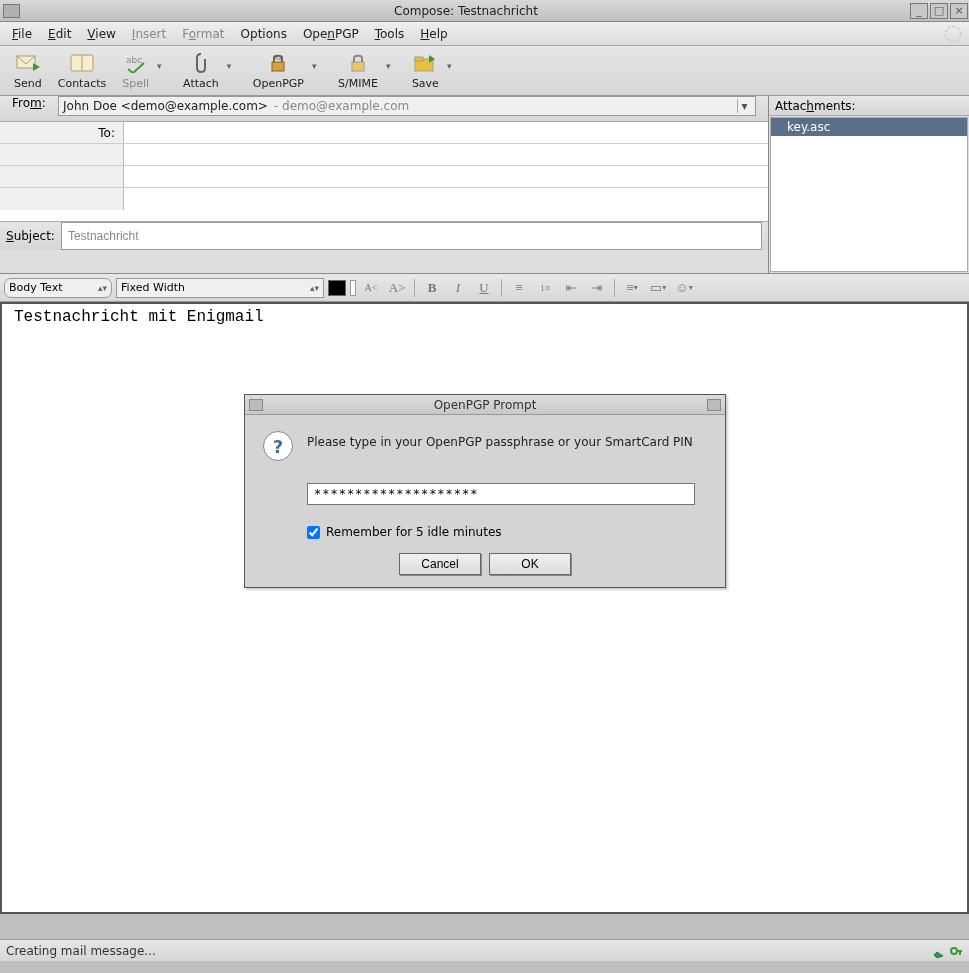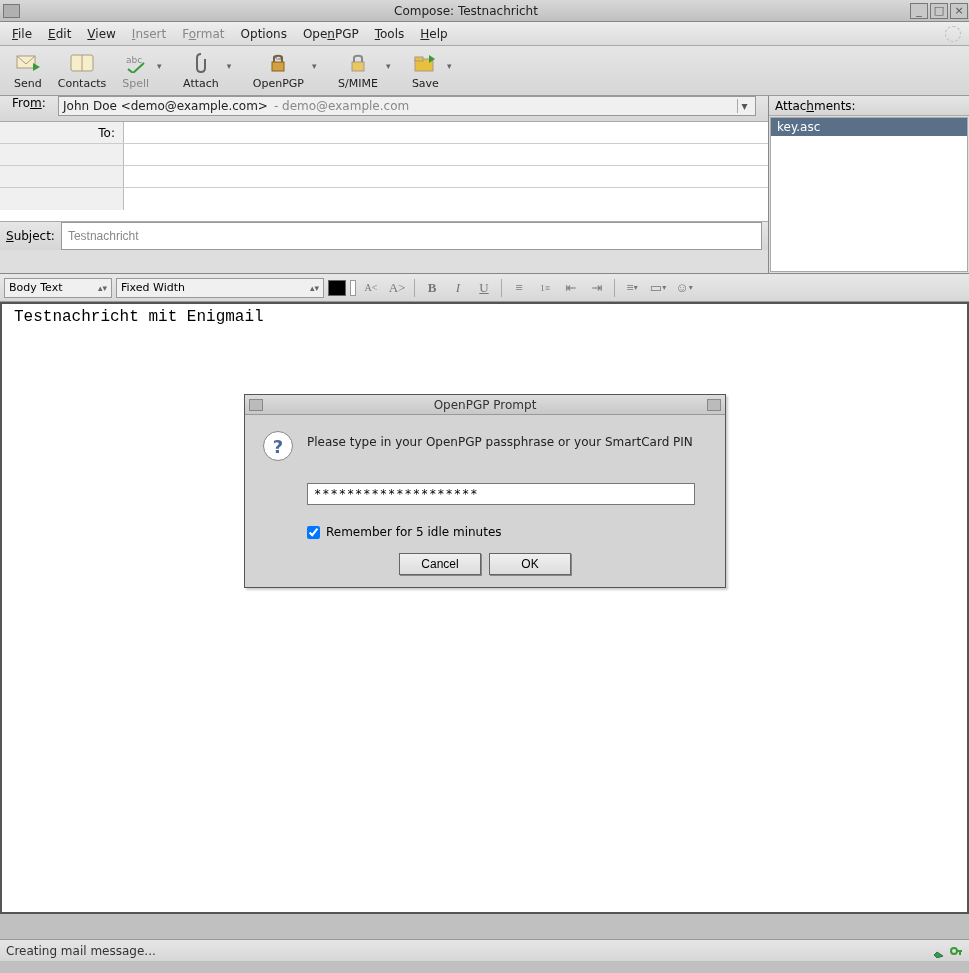--- a/index.html
+++ b/index.html
@@ -134,33 +134,33 @@
   flex:1;height:28px;border:1px solid #999;background:#fff;padding:0 6px;font-size:12px;color:#888;
 }
 
 .attach-header{
   height:20px;background:linear-gradient(#e6e6e6,#d6d6d6);
   border-bottom:1px solid #aaa;padding:0 6px;display:flex;align-items:center;font-size:12px;
 }
 .attach-header u{text-decoration:underline;}
 .attach-list{background:#fff;height:155px;border:1px solid #aaa;margin:1px;}
 .attach-item{
-  background:#5a7088;color:#fff;padding:2px 6px;font-size:12px;
+  background:#5a7088;color:#fff;padding:2px 16px;font-size:12px;
 }
 
 .fmt-bar{
   height:28px;background:linear-gradient(#e8e8e8,#d8d8d8);
   border-bottom:1px solid #999;display:flex;align-items:center;padding:0 4px;gap:4px;
 }
 .fmt-combo{
   height:20px;border:1px solid #999;background:#f0f0f0;display:flex;align-items:center;
   padding:0 4px;font-size:11px;
 }
 .fmt-combo .drop{margin-left:auto;padding-left:6px;color:#666;font-size:9px;}
-.fmt-combo.w1{width:108px;}
+.fmt-combo.w1{width:108px;border-radius:7px;}
 .fmt-combo.w2{width:208px;}
 .fmt-color{width:18px;height:16px;background:#000;border:1px solid #666;}
 .fmt-btn{
   width:22px;height:20px;display:flex;align-items:center;justify-content:center;
   color:#777;font-size:13px;font-family:serif;cursor:pointer;
 }
 .fmt-sep{width:1px;height:18px;background:#aaa;margin:0 2px;}
 
 .mail-body{
   background:#fff;height:612px;border:2px solid #555;border-top:2px solid #555;

